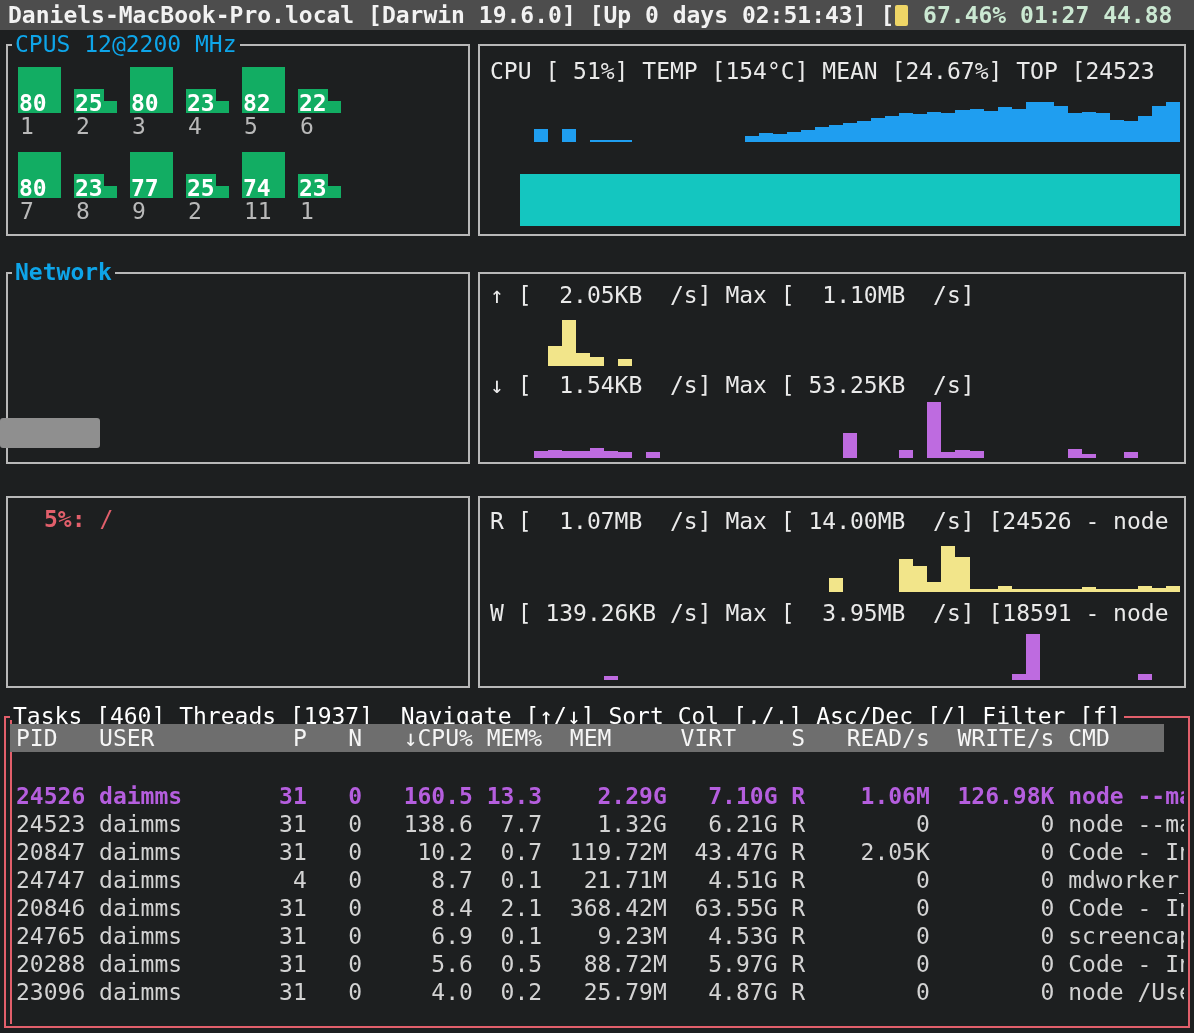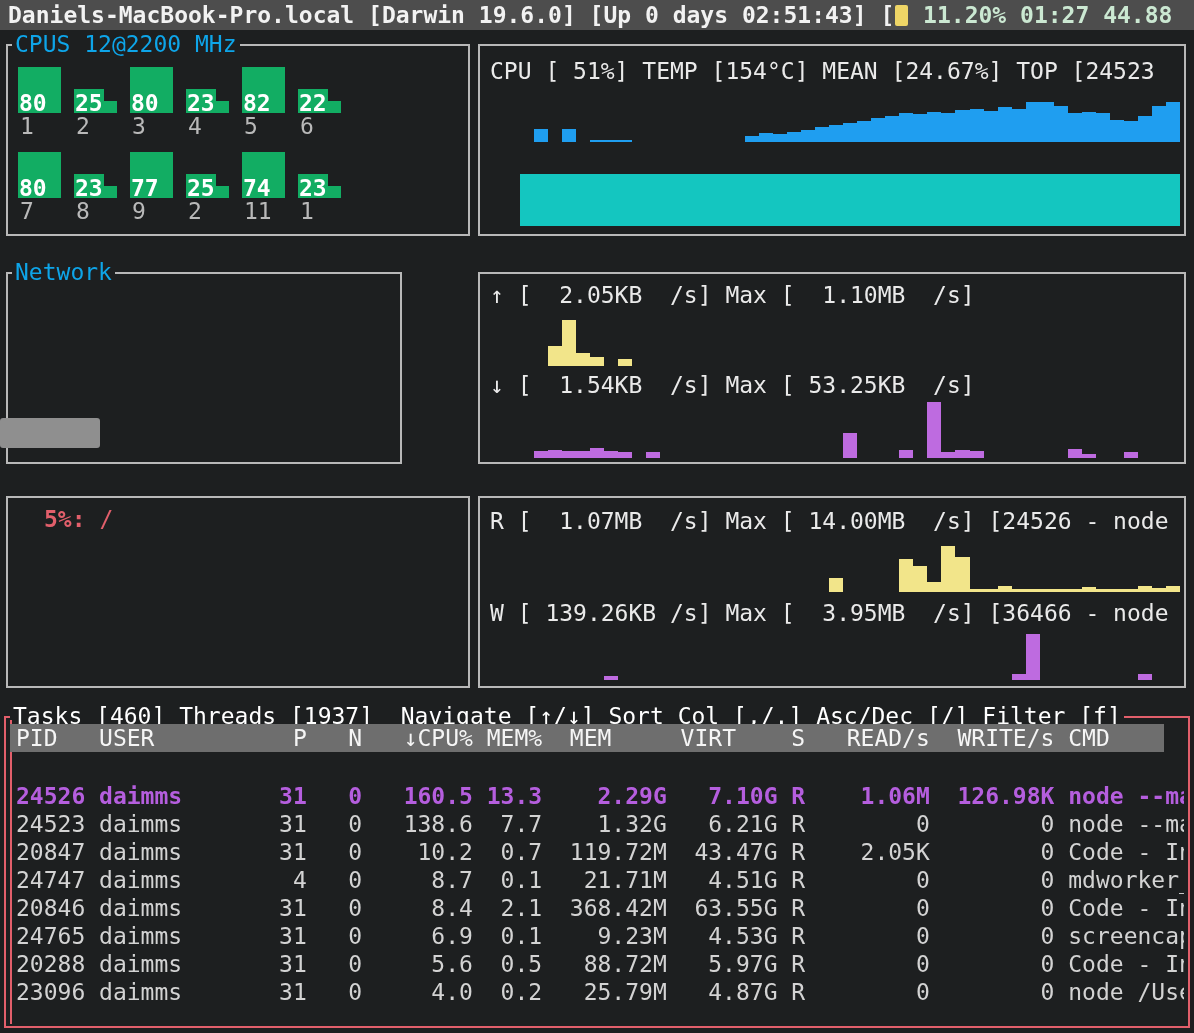--- a/index.html
+++ b/index.html
@@ -77,21 +77,21 @@
   .gray-artifact {
     position:absolute; left:0; top:418px; width:100px; height:30px;
     background:#8f8f8f; border-radius:3px; z-index:5;
   }
 </style>
 </head>
 <body>
 
 <div class="page">
 
-  <div class="topbar"><span>Daniels-MacBook-Pro.local</span><span> [Darwin 19.6.0] [Up 0 days 02:51:43] [</span><span class="battery"></span><span> </span><span class="mint">11.20%</span><span> </span><span class="mint">01:27</span><span> </span><span class="mint">44.88</span></div>
+  <div class="topbar"><span>Daniels-MacBook-Pro.local</span><span> [Darwin 19.6.0] [Up 0 days 02:51:43] [</span><span class="battery"></span><span> </span><span class="mint">67.46%</span><span> </span><span class="mint">01:27</span><span> </span><span class="mint">44.88</span></div>
 
   <div class="panel" style="left:6px; top:44px; width:464px; height:192px;">
     <div class="ptitle">CPUS 12@2200 MHz</div>
     <div class="cores-row" id="cores-1" style="top:21px;">
         <div class="core-cell">
           <div class="core-area">
             <div class="core-bar" style="height: 46px;">
               <span class="core-num">80</span>
             </div>
             <div class="core-tail" style="height: 46px;"></div>
@@ -249,21 +249,21 @@
         <i style="height: 62%;"></i>
         <i style="height: 48%;"></i>
         <i style="height: 46%;"></i>
         <i style="height: 56%;"></i>
         <i style="height: 78%;"></i>
         <i style="height: 86%;"></i>
       </div>
     <div class="solid-teal" style="left:40px; top:128px; width:660px; height:52px;"></div>
   </div>
 
-  <div class="panel" style="left:6px; top:272px; width:396px; height:192px;">
+  <div class="panel" style="left:6px; top:272px; width:464px; height:192px;font-weight:bold;">
     <div class="ptitle">Network</div>
   </div>
   <div class="gray-artifact"></div>
 
   <div class="panel" style="left:478px; top:272px; width:708px; height:192px;">
     <div class="mono" style="left:10px; top:8px;">↑ [  2.05KB  /s] Max [  1.10MB  /s]</div>
     <div class="hist yellow" style="left:40px; top:44px; width:660px; height:48px;">
         <i style="height: 0%;"></i>
         <i style="height: 0%;"></i>
         <i style="height: 42%;"></i>
@@ -412,21 +412,21 @@
         <i style="height: 7%;"></i>
         <i style="height: 7%;"></i>
         <i style="height: 10%;"></i>
         <i style="height: 7%;"></i>
         <i style="height: 7%;"></i>
         <i style="height: 7%;"></i>
         <i style="height: 12%;"></i>
         <i style="height: 8%;"></i>
         <i style="height: 13%;"></i>
       </div>
-    <div class="mono" style="left:10px; top:102px;">W [ 139.26KB /s] Max [  3.95MB  /s] [36466 - node</div>
+    <div class="mono" style="left:10px; top:102px;">W [ 139.26KB /s] Max [  3.95MB  /s] [18591 - node</div>
     <div class="hist purple" style="left:40px; top:136px; width:660px; height:46px;">
         <i style="height: 0%;"></i>
         <i style="height: 0%;"></i>
         <i style="height: 0%;"></i>
         <i style="height: 0%;"></i>
         <i style="height: 0%;"></i>
         <i style="height: 0%;"></i>
         <i style="height: 8%;"></i>
         <i style="height: 0%;"></i>
         <i style="height: 0%;"></i>

